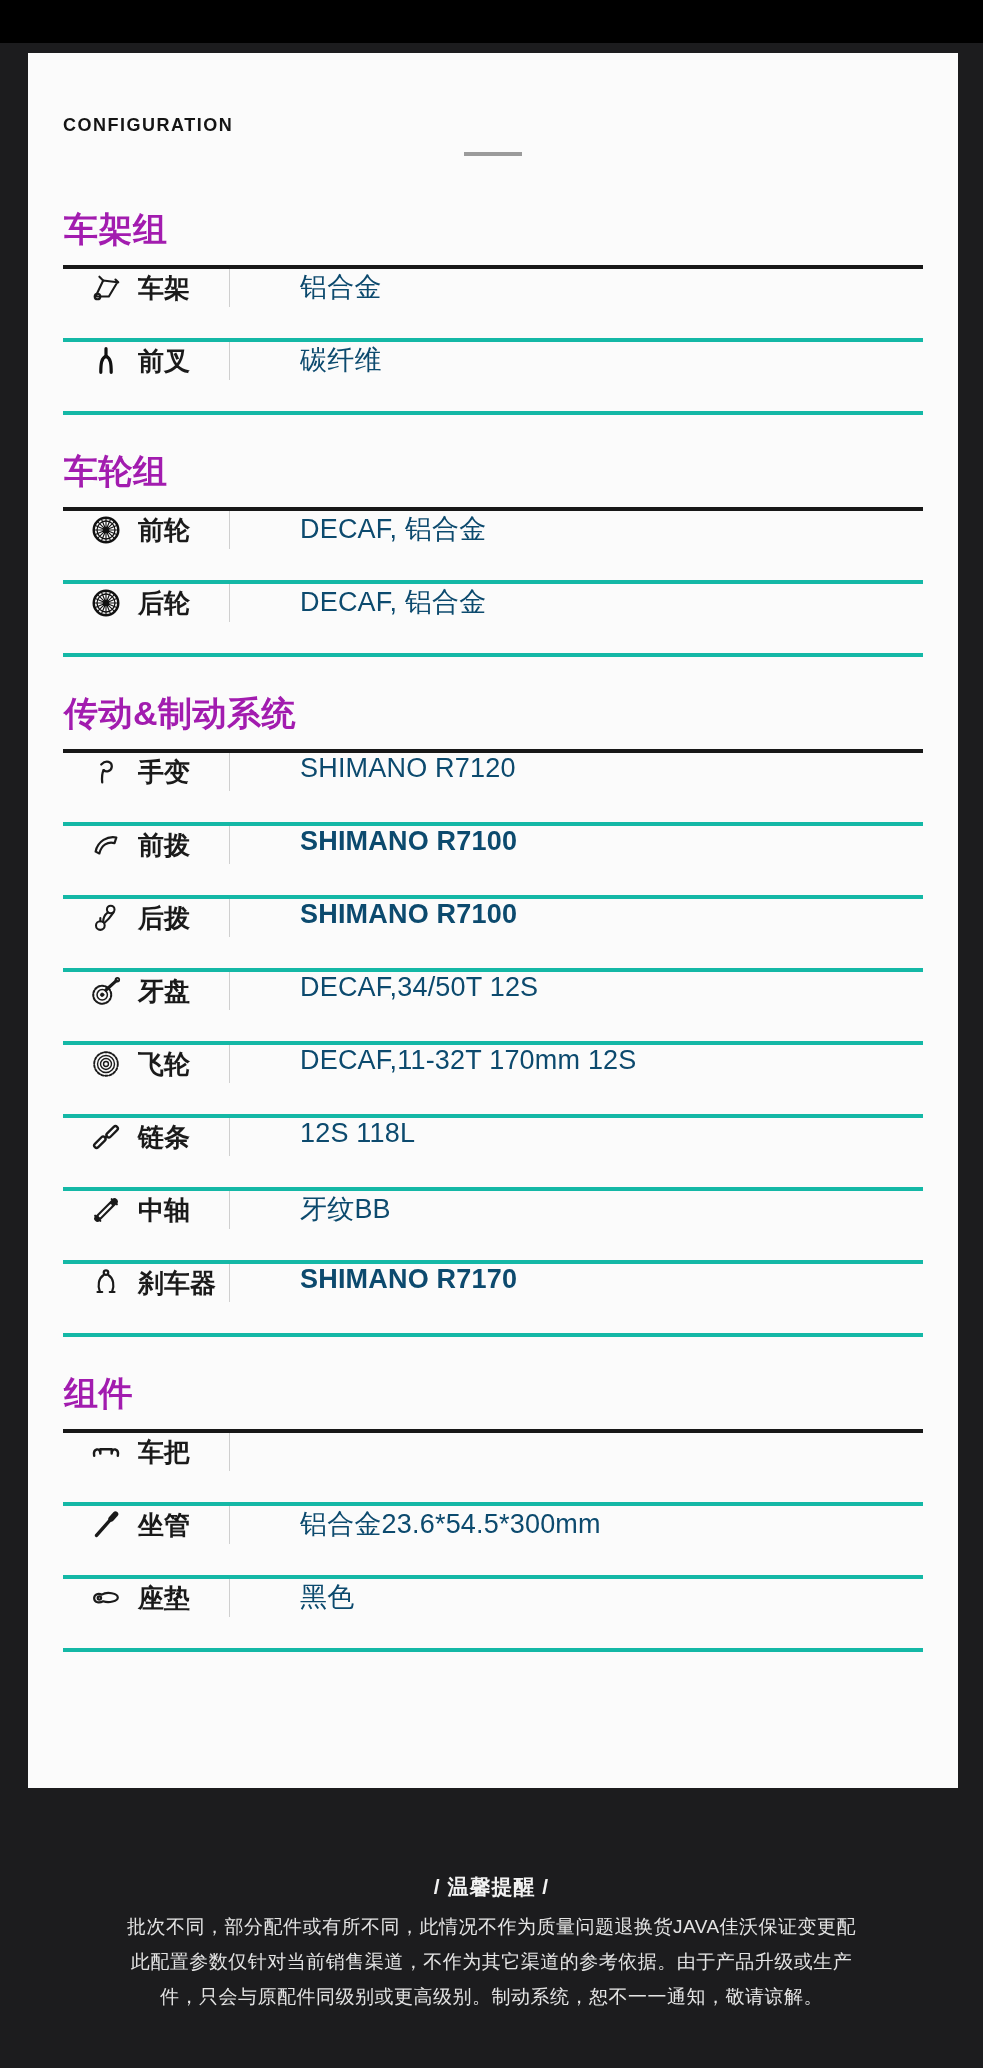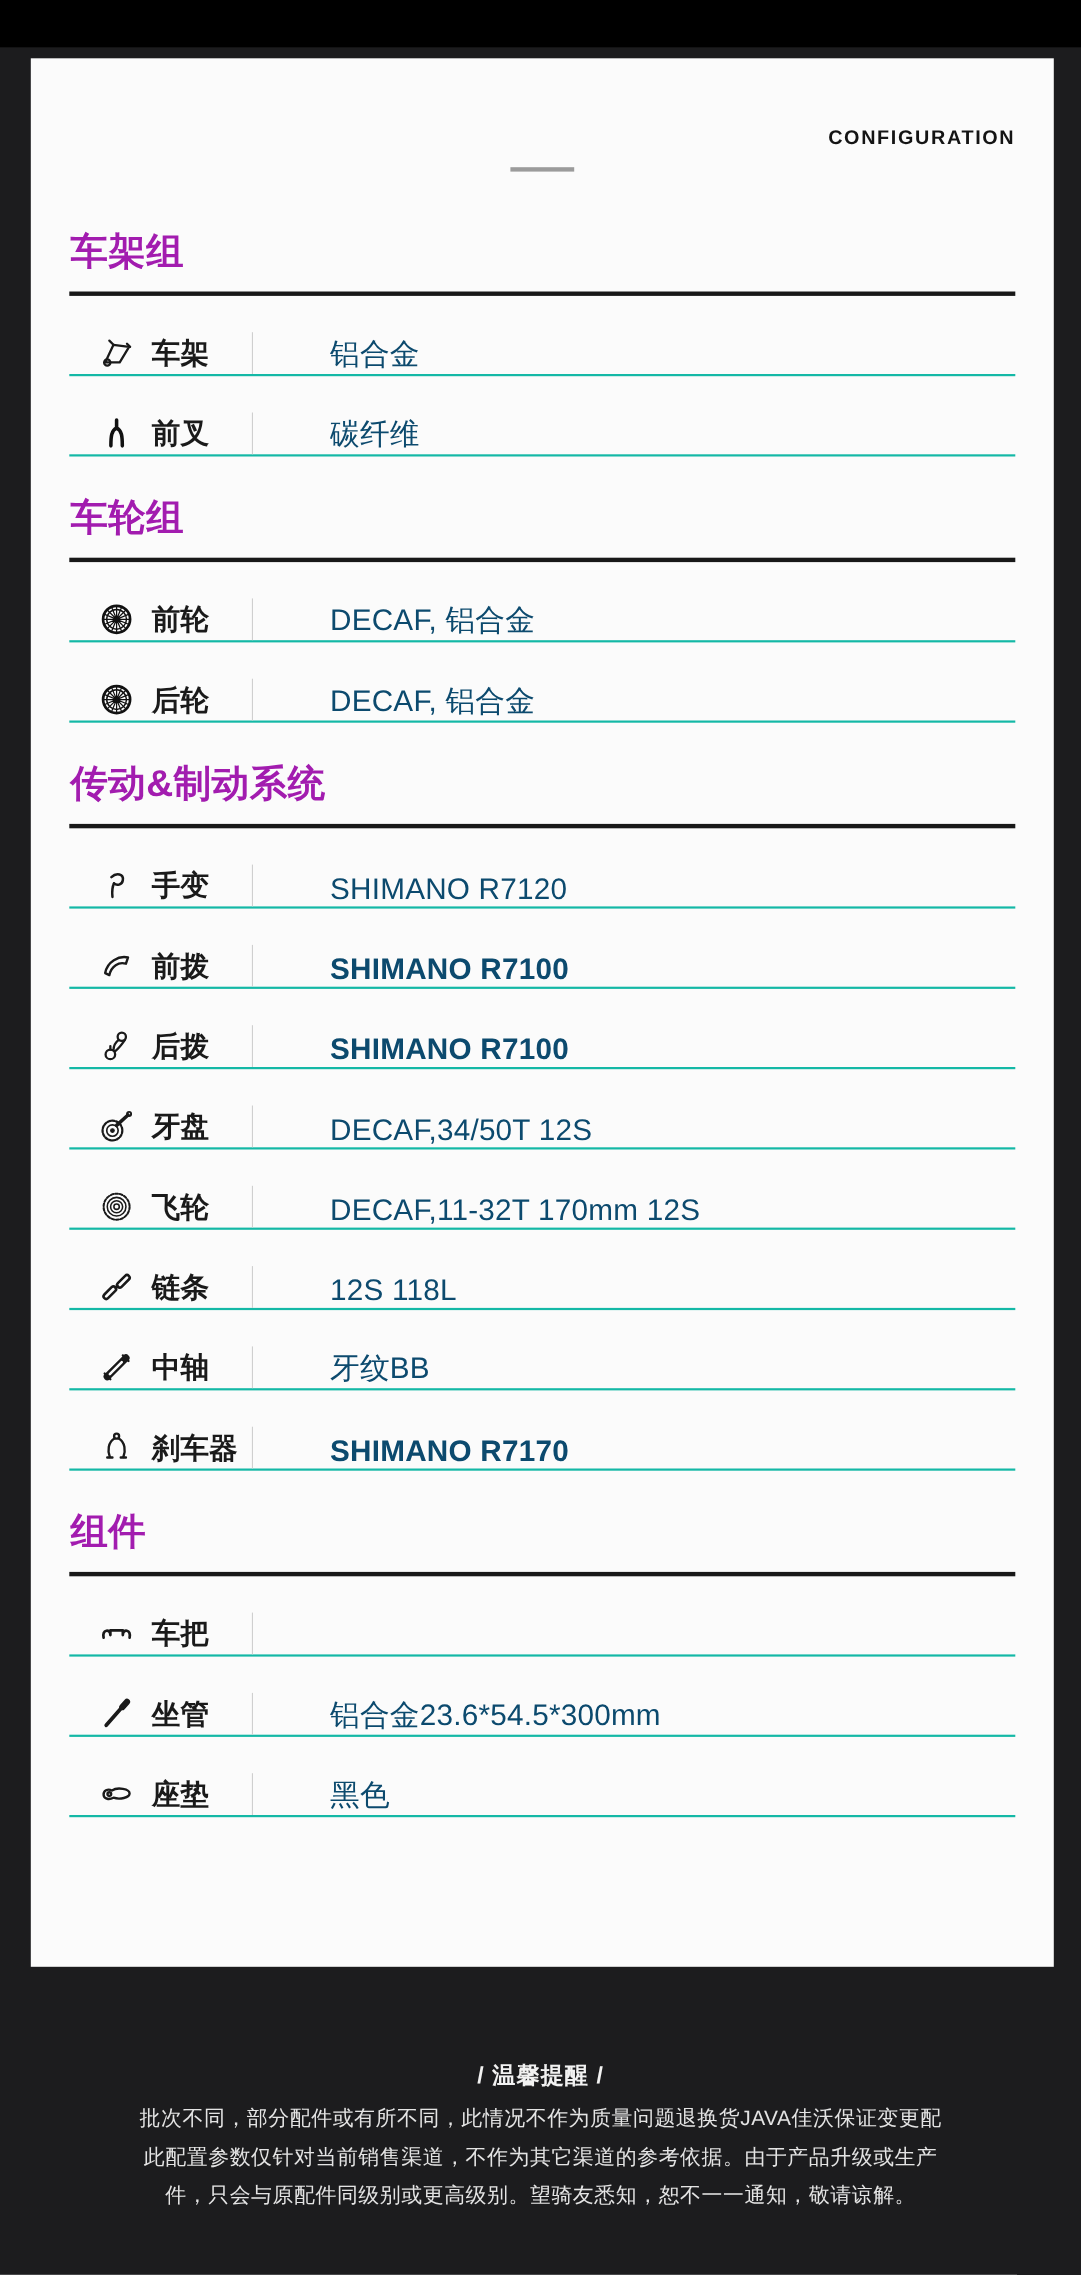--- a/index.html
+++ b/index.html
@@ -15,21 +15,21 @@
   .top-strip { position:absolute; left:0; top:0; width:983px; height:43px; background:#000; }
 
   .card {
     position:absolute; left:28px; top:53px;
     width:930px; height:1735px;
     background:#fbfbfb;
     padding:62px 35px 0 35px;
   }
 
   .eyebrow {
-    text-align:right;
+    text-align:left;
     font-size:18px; font-weight:700; letter-spacing:1.5px;
     color:#141414;
   }
   .model-title {
     text-align:center;
     font-size:40px; font-weight:800; line-height:48px;
     color:#0f0f0f;
   }
   .title-underline {
     width:58px; height:4px; background:#9b9b9b;
@@ -41,22 +41,22 @@
   .section-title {
     font-size:34px; font-weight:800; line-height:44px;
     color:#a21caf; letter-spacing:0.5px;
     padding-left:1px;
     margin-bottom:14px;
   }
   .section-rule { height:4px; background:#181818; }
 
   .row {
     height:73px;
-    display:flex; align-items:flex-end;
-    border-bottom:2px solid #14b8a6;
+    display:flex; align-items:flex-start;
+    border-bottom:4px solid #14b8a6;
   }
   .cell-label {
     width:167px; flex:0 0 167px;
     display:flex; align-items:center;
     padding-left:24px;
     border-right:1.5px solid #cfcfcf;
   }
   .icon {
     width:38px; height:38px; flex:0 0 38px;
     display:flex; align-items:center; justify-content:center;
@@ -335,14 +335,14 @@
       <div class="cell-value">黑色</div>
     </div>
   </div>
 
 </div>
 
 <div class="footer">
   <div class="footer-title">/ 温馨提醒 /</div>
   <div class="footer-line">批次不同，部分配件或有所不同，此情况不作为质量问题退换货JAVA佳沃保证变更配</div>
   <div class="footer-line">此配置参数仅针对当前销售渠道，不作为其它渠道的参考依据。由于产品升级或生产</div>
-  <div class="footer-line">件，只会与原配件同级别或更高级别。望骑友悉知，恕不一一通知，敬请谅解。</div>
+  <div class="footer-line">件，只会与原配件同级别或更高级别。制动系统，恕不一一通知，敬请谅解。</div>
 </div>
 
 </body></html>

